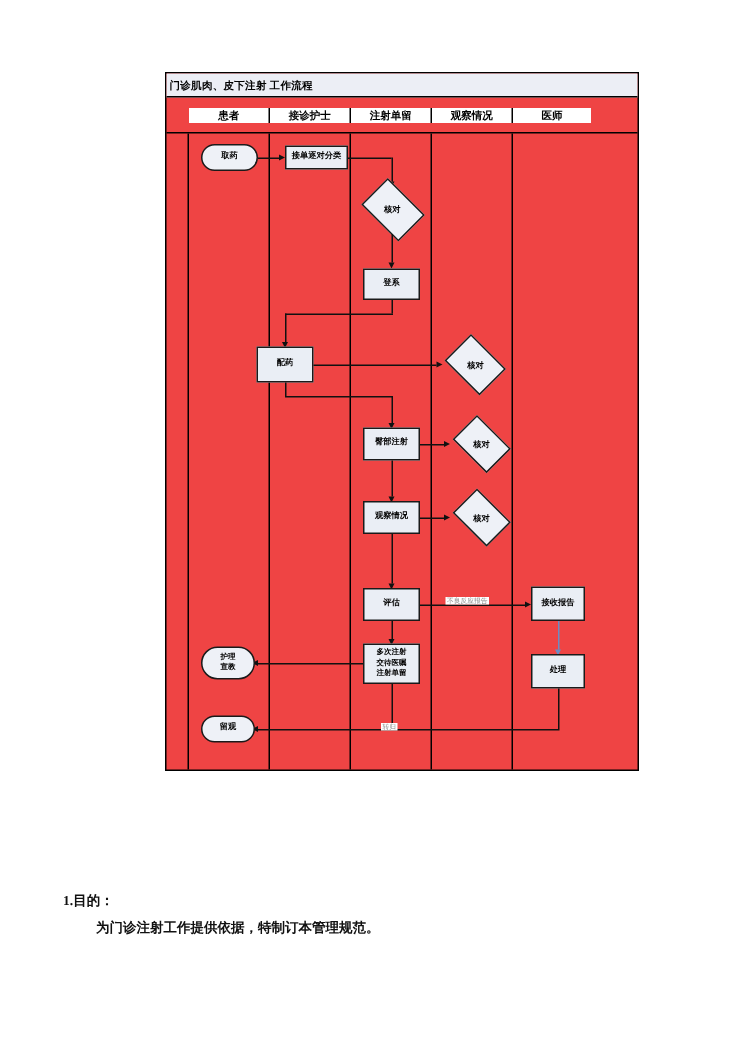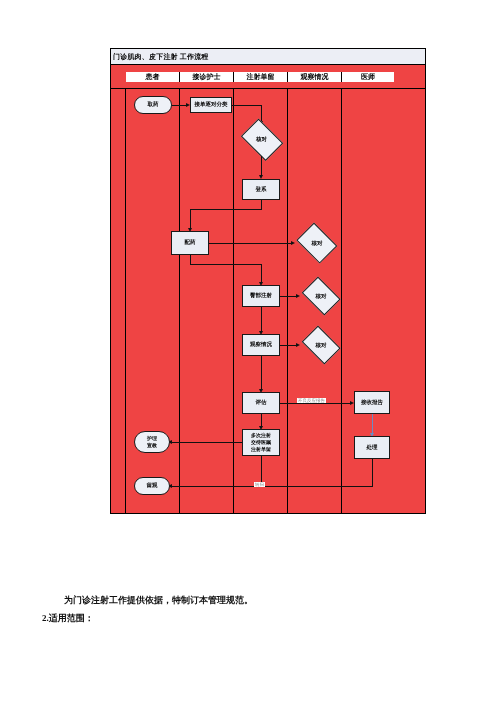--- a/index.html
+++ b/index.html
@@ -329,15 +329,15 @@
     <div class="arrow left" style="left:57px; top:434.5px;"></div>
     <div class="conn v" style="left:150px; top:407px; height:30px;"></div>
     <div class="edge-label" style="left:143px; top:433px;">转归</div>
 
     <div class="node rounded" style="left:23px; top:428px; width:36px; height:18px;">留观</div>
 
   </div>
 </div>
 
 <div id="doc-text">
+  <div class="line">1.目的：</div>
   <div class="line indent">为门诊注射工作提供依据，特制订本管理规范。</div>
-  <div class="line">2.适用范围：</div>
 </div>
 
 </body></html>

